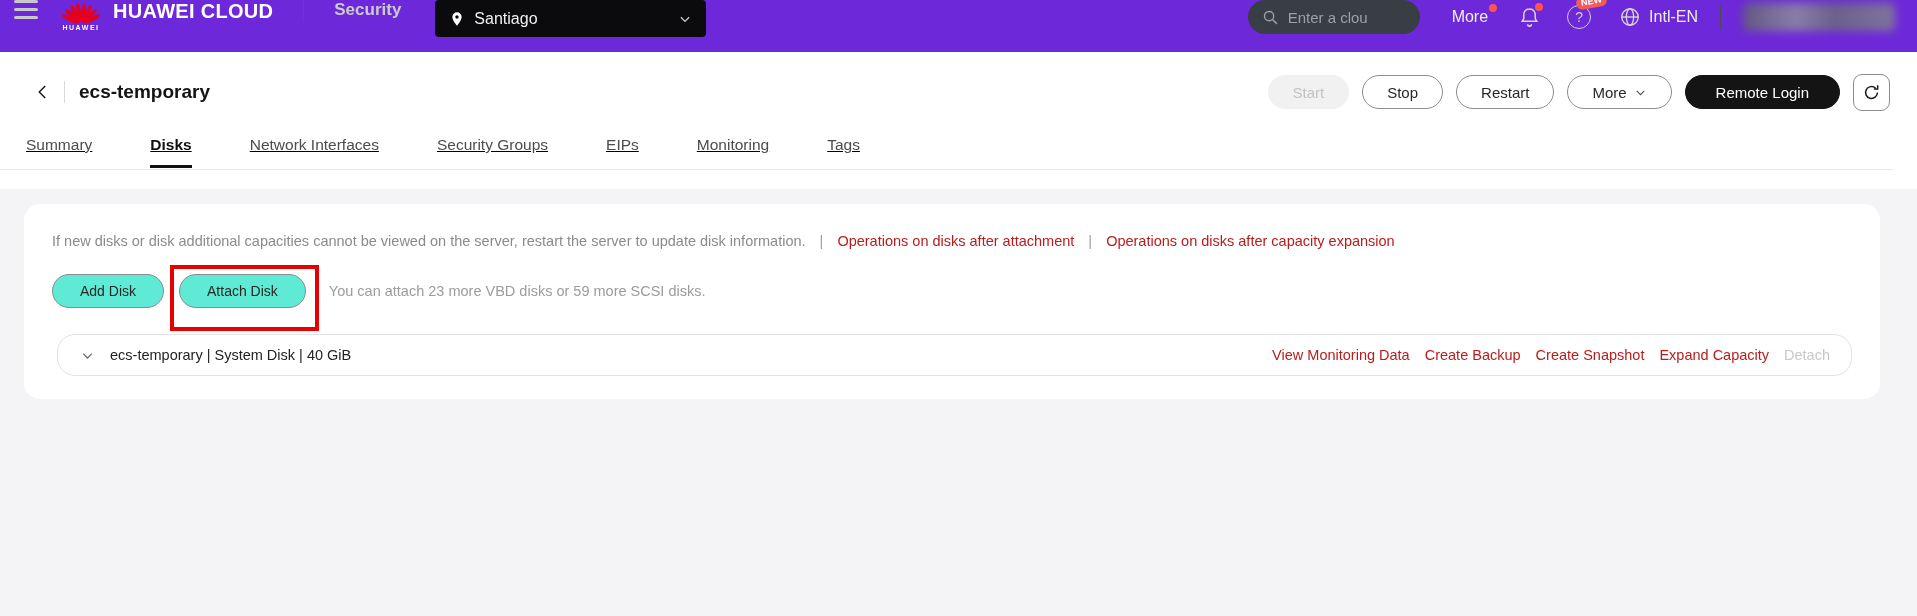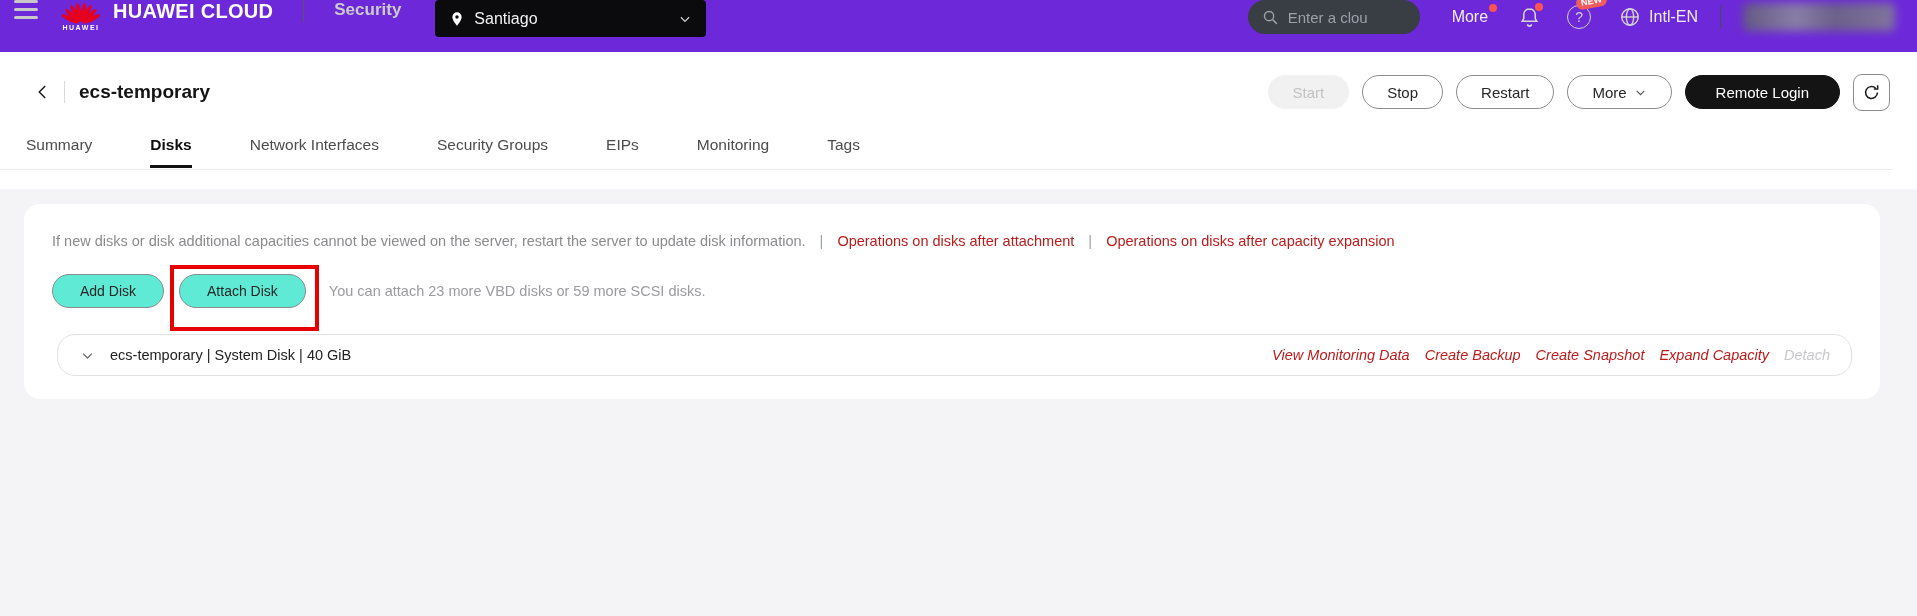--- a/index.html
+++ b/index.html
@@ -51,21 +51,21 @@
   .page-title { font-size:19px; font-weight:700; color:#141414; }
   .header-actions { margin-left:auto; display:flex; align-items:center; gap:13px; }
   .btn { height:34px; border-radius:17px; border:1px solid #8c8c8c; background:#fff;
     color:#272727; font-size:15px; font-family:inherit; padding:0 24px; cursor:pointer;
     display:flex; align-items:center; gap:7px; }
   .btn-disabled { background:#f1f1f1; border-color:#f1f1f1; color:#c2c2c2; cursor:default; }
   .btn-dark { background:#141414; border-color:#141414; color:#fff; padding:0 30px; }
   .btn-icon { width:37px; height:37px; border-radius:9px; border:1px solid #8c8c8c; background:#fff;
     display:flex; align-items:center; justify-content:center; cursor:pointer; padding:0; }
   .tabs-row { height:46px; display:flex; align-items:flex-start; gap:58px; padding:12px 24px 0 26px;
-    border-bottom:1px solid #ebebeb; margin-right:24px; }
+    border-bottom:1px solid #ebebeb; margin-right:24px;text-decoration:underline; }
   .tab { font-size:15.5px; color:#4c4c4c; padding-bottom:14px; cursor:pointer; position:relative; }
   .tab.active { color:#0f0f0f; font-weight:700; }
   .tab.active::after { content:""; position:absolute; left:0; right:0; bottom:0; height:3px; background:#111; }
 
   
   .content { padding:15px 37px 0 24px; }
   .card { background:#fff; border-radius:16px; padding:29px 28px 23px 28px; }
   .notice-line { display:flex; align-items:center; gap:14px; font-size:14.5px; }
   .notice-text { color:#8b8b8e; }
   .pipe { color:#9aa0aa; }
@@ -74,21 +74,21 @@
   .pill-btn { height:34px; border-radius:17px; border:1px solid #8c8c8c; background:#5eead4;
     color:#272727; font-size:14px; font-family:inherit; padding:0 27px; cursor:pointer; }
   .attach-wrap { position:relative; margin-left:15px; }
   .red-box { position:absolute; left:-9px; top:-9px; right:-13px; bottom:-23px;
     border:4px solid #e60000; pointer-events:none; }
   .attach-hint { margin-left:23px; font-size:14.5px; color:#9b9ba0; }
   .disk-row { margin:26px 0 0 5px; height:42px; border:1px solid #e2e2e6; border-radius:18px;
     display:flex; align-items:center; padding:0 21px 0 18px; background:#fff; }
   .row-expander { width:22px; height:22px; display:flex; align-items:center; justify-content:center; cursor:pointer; }
   .disk-label { margin-left:12px; font-size:14.5px; color:#222; }
-  .row-actions { margin-left:auto; display:flex; align-items:center; gap:15px; font-size:14.5px;font-style:italic; }
+  .row-actions { margin-left:auto; display:flex; align-items:center; gap:15px; font-size:14.5px; }
   .row-actions .disabled { color:#c8c8cc; cursor:default; }
 </style>
 </head>
 <body>
 
 <div class="topnav">
   <div class="hamburger">
     <span></span>
       <span></span>
       <span></span>

